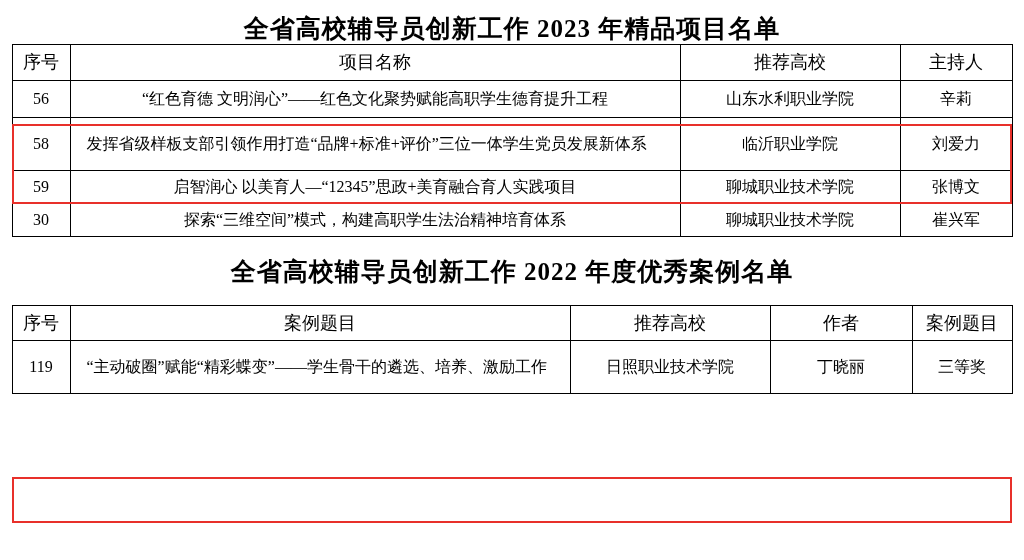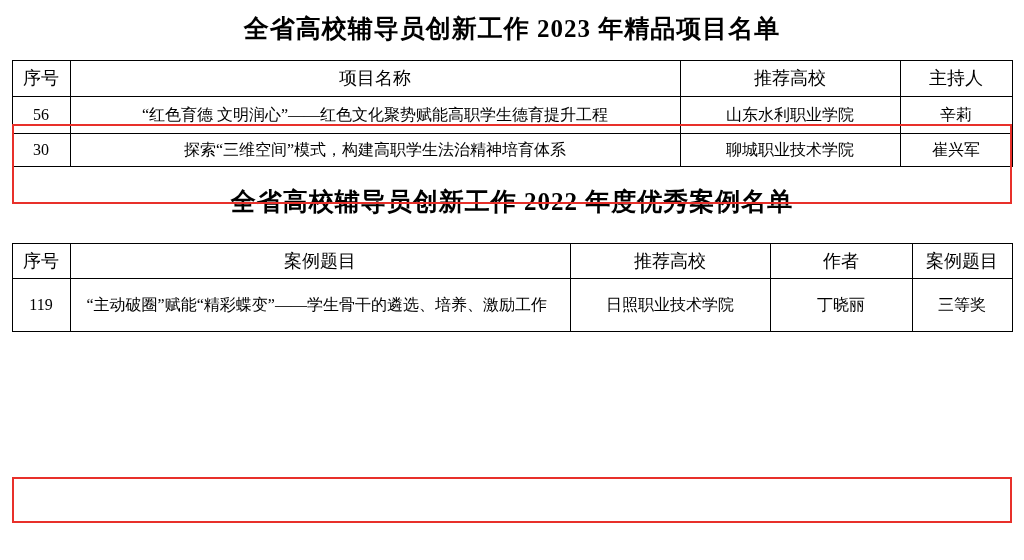--- a/index.html
+++ b/index.html
@@ -22,26 +22,26 @@
     padding: 0 10px;
   }
   .doc-title {
     text-align: center;
     font-weight: bold;
     font-size: 25px;
     letter-spacing: 1px;
     line-height: 1.2;
   }
   .title-1 { margin-top: 14px; }
-  .title-2 { margin-top: 20px; margin-bottom: 26px; }
+  .title-2 { margin-top: 20px; margin-bottom: 18px; }
 
   table.doc-table {
     border-collapse: collapse;
     width: 1000px;
-    margin: 16px auto;
+    margin: 0 auto;
     table-layout: fixed;
   }
   table.doc-table td, table.doc-table th {
     border: 1px solid #000000;
     font-size: 16px;
     line-height: 1.25;
     padding: 3px 16px;
     vertical-align: middle;
     text-align: center;
     font-weight: normal;
@@ -107,20 +107,32 @@
         <td>主持人</td>
       </tr>
     </thead>
     <tbody>
       <tr class="row-h-md">
         <td>56</td>
         <td class="name-cell">“红色育德 文明润心”——红色文化聚势赋能高职学生德育提升工程</td>
         <td>山东水利职业学院</td>
         <td>辛莉</td>
       </tr>
+      <tr class="row-h-lg">
+        <td>58</td>
+        <td class="name-cell justify">发挥省级样板支部引领作用打造“品牌+标准+评价”三位一体学生党员发展新体系</td>
+        <td>临沂职业学院</td>
+        <td>刘爱力</td>
+      </tr>
+      <tr class="row-h-sm">
+        <td>59</td>
+        <td class="name-cell">启智润心 以美育人—“12345”思政+美育融合育人实践项目</td>
+        <td>聊城职业技术学院</td>
+        <td>张博文</td>
+      </tr>
       <tr class="row-h-sm">
         <td>30</td>
         <td class="name-cell">探索“三维空间”模式，构建高职学生法治精神培育体系</td>
         <td>聊城职业技术学院</td>
         <td>崔兴军</td>
       </tr>
     </tbody>
   </table>
 
   <div class="doc-title title-2">全省高校辅导员创新工作 2022 年度优秀案例名单</div>

